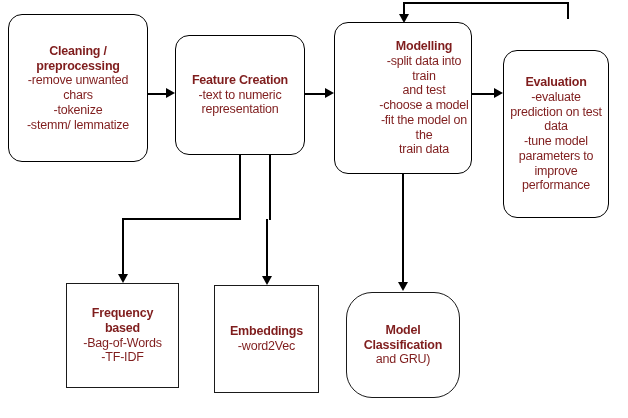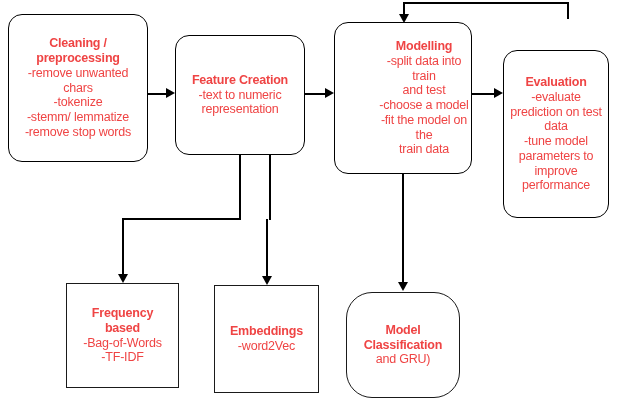--- a/index.html
+++ b/index.html
@@ -20,21 +20,21 @@
   .node {
     position: absolute;
     box-sizing: border-box;
     background: #ffffff;
     border: 1.5px solid #000000;
     display: flex;
     flex-direction: column;
     align-items: center;
     justify-content: center;
     text-align: center;
-    color: #ef4444;
+    color: #7f1d1d;
     line-height: 1.18;
   }
   .node.round {
     border-radius: 14px;
     border-width: 1.6px;
   }
   .node.square {
     border-radius: 0;
     border-width: 1.2px;
     border-color: #1a1a1a;
@@ -79,21 +79,20 @@
 
 <div id="canvas">
 
   <div class="node round" style="left:8px; top:14px; width:140px; height:148px;">
     <div class="title">Cleaning /</div>
     <div class="title">preprocessing</div>
     <div class="line">-remove unwanted</div>
     <div class="line">chars</div>
     <div class="line">-tokenize</div>
     <div class="line">-stemm/ lemmatize</div>
-    <div class="line">-remove stop words</div>
   </div>
 
   <div class="node round" style="left:175px; top:35px; width:130px; height:120px;">
     <div class="title">Feature Creation</div>
     <div class="line">-text to numeric</div>
     <div class="line">representation</div>
   </div>
 
   <div class="node round" style="left:334px; top:22px; width:138px; height:152px;padding-left:42px;">
     <div class="title">Modelling</div>

